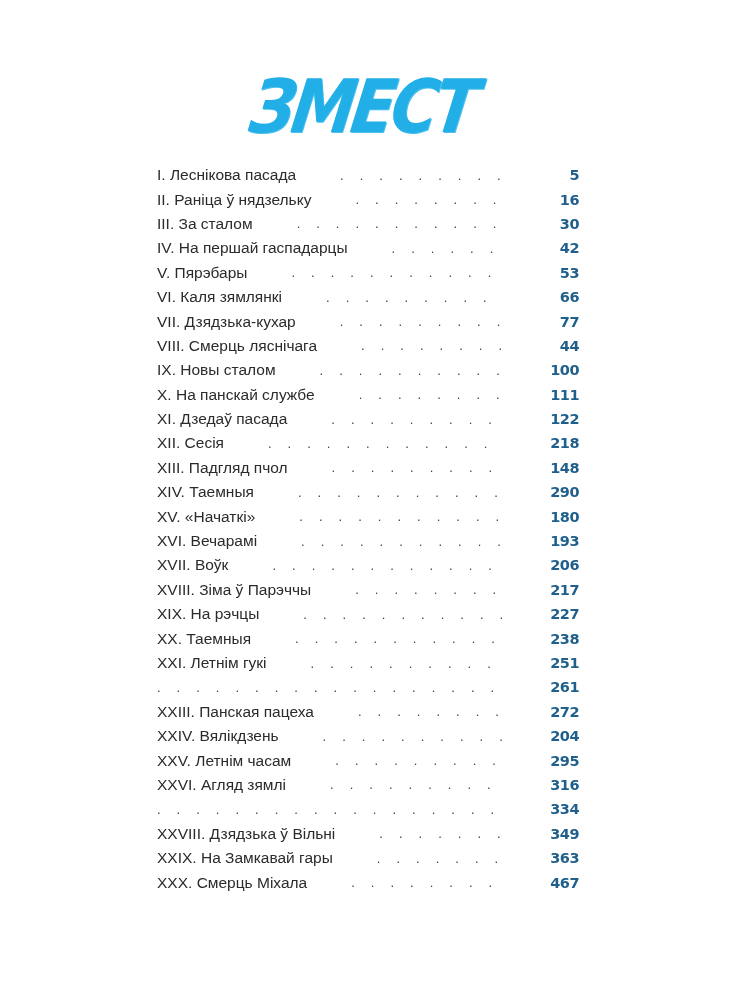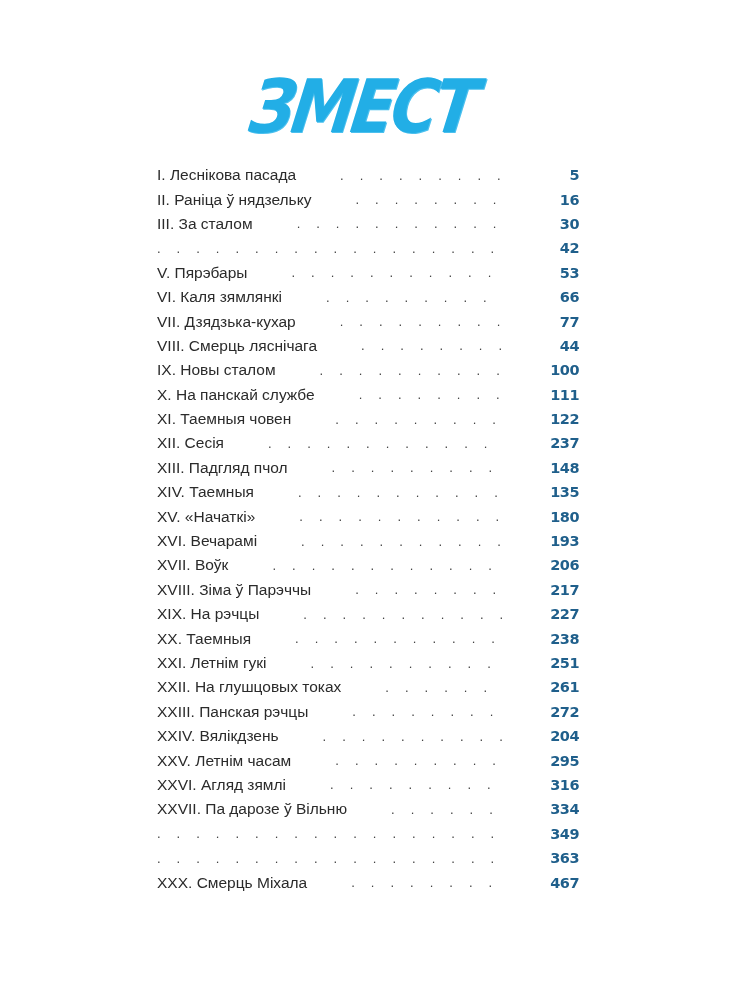--- a/index.html
+++ b/index.html
@@ -52,20 +52,21 @@
         <span class="toc-title">II. Раніца ў нядзельку</span>
         <span class="toc-dots">. . . . . . . . . . . . . . . . . . . . . . . . . . . . . . . . . . . . . . . . . . . . . . . . . . . . . . .</span>
         <span class="toc-page">16</span>
       </li>
     <li class="toc-row">
         <span class="toc-title">III. За сталом</span>
         <span class="toc-dots">. . . . . . . . . . . . . . . . . . . . . . . . . . . . . . . . . . . . . . . . . . . . . . . . . . . . . . .</span>
         <span class="toc-page">30</span>
       </li>
     <li class="toc-row">
+        <span class="toc-title">IV. На першай гаспадарцы</span>
         <span class="toc-dots">. . . . . . . . . . . . . . . . . . . . . . . . . . . . . . . . . . . . . . . . . . . . . . . . . . . . . . .</span>
         <span class="toc-page">42</span>
       </li>
     <li class="toc-row">
         <span class="toc-title">V. Пярэбары</span>
         <span class="toc-dots">. . . . . . . . . . . . . . . . . . . . . . . . . . . . . . . . . . . . . . . . . . . . . . . . . . . . . . .</span>
         <span class="toc-page">53</span>
       </li>
     <li class="toc-row">
         <span class="toc-title">VI. Каля зямлянкі</span>
@@ -86,38 +87,38 @@
         <span class="toc-title">IX. Новы сталом</span>
         <span class="toc-dots">. . . . . . . . . . . . . . . . . . . . . . . . . . . . . . . . . . . . . . . . . . . . . . . . . . . . . . .</span>
         <span class="toc-page">100</span>
       </li>
     <li class="toc-row">
         <span class="toc-title">X. На панскай службе</span>
         <span class="toc-dots">. . . . . . . . . . . . . . . . . . . . . . . . . . . . . . . . . . . . . . . . . . . . . . . . . . . . . . .</span>
         <span class="toc-page">111</span>
       </li>
     <li class="toc-row">
-        <span class="toc-title">XI. Таемныя човен</span>
+        <span class="toc-title">XI. Дзедаў пасада</span>
         <span class="toc-dots">. . . . . . . . . . . . . . . . . . . . . . . . . . . . . . . . . . . . . . . . . . . . . . . . . . . . . . .</span>
         <span class="toc-page">122</span>
       </li>
     <li class="toc-row">
         <span class="toc-title">XII. Сесія</span>
         <span class="toc-dots">. . . . . . . . . . . . . . . . . . . . . . . . . . . . . . . . . . . . . . . . . . . . . . . . . . . . . . .</span>
-        <span class="toc-page">237</span>
+        <span class="toc-page">218</span>
       </li>
     <li class="toc-row">
         <span class="toc-title">XIII. Падгляд пчол</span>
         <span class="toc-dots">. . . . . . . . . . . . . . . . . . . . . . . . . . . . . . . . . . . . . . . . . . . . . . . . . . . . . . .</span>
         <span class="toc-page">148</span>
       </li>
     <li class="toc-row">
         <span class="toc-title">XIV. Таемныя</span>
         <span class="toc-dots">. . . . . . . . . . . . . . . . . . . . . . . . . . . . . . . . . . . . . . . . . . . . . . . . . . . . . . .</span>
-        <span class="toc-page">135</span>
+        <span class="toc-page">290</span>
       </li>
     <li class="toc-row">
         <span class="toc-title">XV. «Начаткі»</span>
         <span class="toc-dots">. . . . . . . . . . . . . . . . . . . . . . . . . . . . . . . . . . . . . . . . . . . . . . . . . . . . . . .</span>
         <span class="toc-page">180</span>
       </li>
     <li class="toc-row">
         <span class="toc-title">XVI. Вечарамі</span>
         <span class="toc-dots">. . . . . . . . . . . . . . . . . . . . . . . . . . . . . . . . . . . . . . . . . . . . . . . . . . . . . . .</span>
         <span class="toc-page">193</span>
@@ -141,54 +142,54 @@
         <span class="toc-title">XX. Таемныя</span>
         <span class="toc-dots">. . . . . . . . . . . . . . . . . . . . . . . . . . . . . . . . . . . . . . . . . . . . . . . . . . . . . . .</span>
         <span class="toc-page">238</span>
       </li>
     <li class="toc-row">
         <span class="toc-title">XXI. Летнім гукі</span>
         <span class="toc-dots">. . . . . . . . . . . . . . . . . . . . . . . . . . . . . . . . . . . . . . . . . . . . . . . . . . . . . . .</span>
         <span class="toc-page">251</span>
       </li>
     <li class="toc-row">
-        <span class="toc-title">XXII. На глушцовых токах</span>
         <span class="toc-dots">. . . . . . . . . . . . . . . . . . . . . . . . . . . . . . . . . . . . . . . . . . . . . . . . . . . . . . .</span>
         <span class="toc-page">261</span>
       </li>
     <li class="toc-row">
-        <span class="toc-title">XXIII. Панская рэчцы</span>
+        <span class="toc-title">XXIII. Панская пацеха</span>
         <span class="toc-dots">. . . . . . . . . . . . . . . . . . . . . . . . . . . . . . . . . . . . . . . . . . . . . . . . . . . . . . .</span>
         <span class="toc-page">272</span>
       </li>
     <li class="toc-row">
         <span class="toc-title">XXIV. Вялікдзень</span>
         <span class="toc-dots">. . . . . . . . . . . . . . . . . . . . . . . . . . . . . . . . . . . . . . . . . . . . . . . . . . . . . . .</span>
         <span class="toc-page">204</span>
       </li>
     <li class="toc-row">
         <span class="toc-title">XXV. Летнім часам</span>
         <span class="toc-dots">. . . . . . . . . . . . . . . . . . . . . . . . . . . . . . . . . . . . . . . . . . . . . . . . . . . . . . .</span>
         <span class="toc-page">295</span>
       </li>
     <li class="toc-row">
         <span class="toc-title">XXVI. Агляд зямлі</span>
         <span class="toc-dots">. . . . . . . . . . . . . . . . . . . . . . . . . . . . . . . . . . . . . . . . . . . . . . . . . . . . . . .</span>
         <span class="toc-page">316</span>
       </li>
     <li class="toc-row">
-        <span class="toc-title">XXVII. Па дарозе ў Вільню</span>
         <span class="toc-dots">. . . . . . . . . . . . . . . . . . . . . . . . . . . . . . . . . . . . . . . . . . . . . . . . . . . . . . .</span>
         <span class="toc-page">334</span>
       </li>
     <li class="toc-row">
+        <span class="toc-title">XXVIII. Дзядзька ў Вільні</span>
         <span class="toc-dots">. . . . . . . . . . . . . . . . . . . . . . . . . . . . . . . . . . . . . . . . . . . . . . . . . . . . . . .</span>
         <span class="toc-page">349</span>
       </li>
     <li class="toc-row">
+        <span class="toc-title">XXIX. На Замкавай гары</span>
         <span class="toc-dots">. . . . . . . . . . . . . . . . . . . . . . . . . . . . . . . . . . . . . . . . . . . . . . . . . . . . . . .</span>
         <span class="toc-page">363</span>
       </li>
     <li class="toc-row">
         <span class="toc-title">XXX. Смерць Міхала</span>
         <span class="toc-dots">. . . . . . . . . . . . . . . . . . . . . . . . . . . . . . . . . . . . . . . . . . . . . . . . . . . . . . .</span>
         <span class="toc-page">467</span>
       </li>
   </ul>
 </div>

